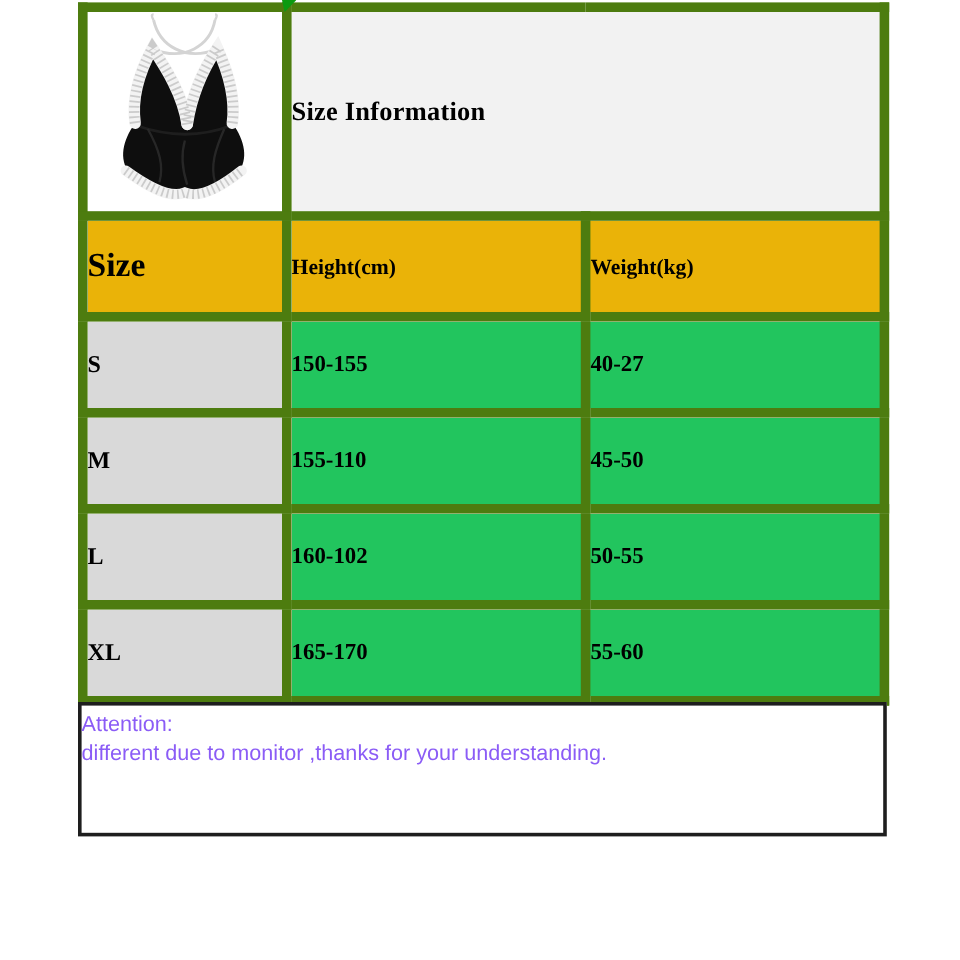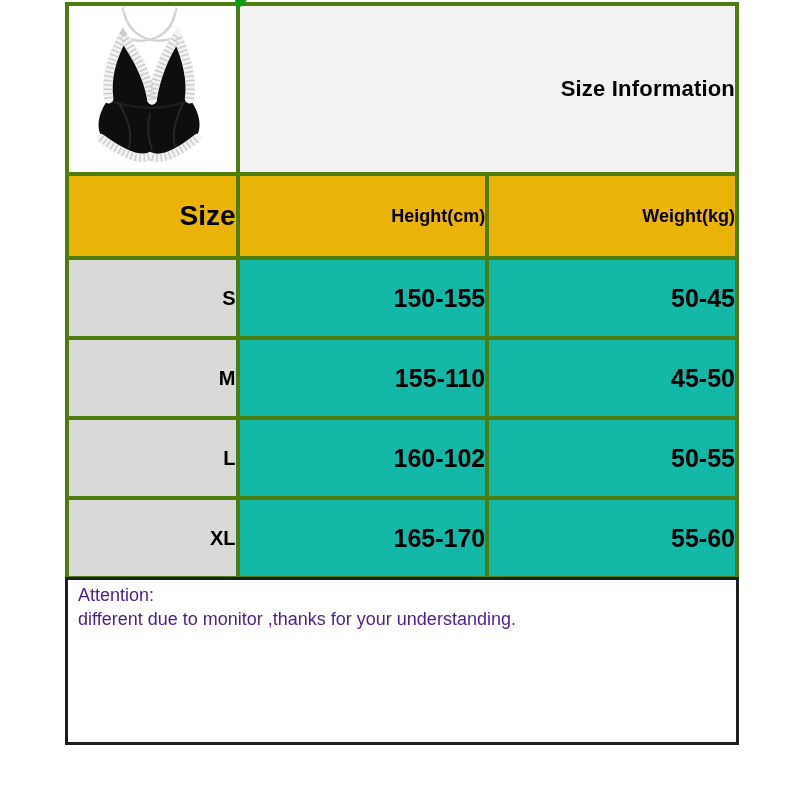--- a/index.html
+++ b/index.html
@@ -7,36 +7,36 @@
     width:800px;height:800px;position:relative;background:#ffffff;
     font-family:"Liberation Sans", sans-serif;color:#000;
     -webkit-font-smoothing:antialiased;
   }
   .sheet{position:absolute;left:65px;top:2px;width:674px;}
   table.size-table{
     border-collapse:collapse;table-layout:fixed;width:674px;
     border:3px solid #1e1e1e;
   }
   table.size-table td{
-    border:4px solid #4d7c0f;text-align:right;vertical-align:middle;
-    padding:0;overflow:hidden;
+    border:8px solid #4d7c0f;text-align:left;vertical-align:middle;
+    padding:0;overflow:hidden;font-family:Liberation Serif, serif;
   }
   .row-image{height:170px;}
   .row-header{height:84px;}
   .row-data{height:80px;}
   td.img-cell{background:#ffffff;}
   td.title-cell{background:#f2f2f2;font-weight:bold;font-size:22px;letter-spacing:0.2px;}
   td.col-header{background:#eab308;font-weight:bold;font-size:18px;}
   td.col-header.size-head{font-size:28px;}
   td.size-cell{background:#d9d9d9;font-weight:bold;font-size:20px;}
-  td.value-cell{background:#14b8a6;font-weight:bold;font-size:25px;}
+  td.value-cell{background:#22c55e;font-weight:bold;font-size:19px;}
   .attention-box{
-    box-sizing:border-box;width:674px;height:168px;margin-top:-3px;
+    box-sizing:border-box;width:674px;height:112px;margin-top:-3px;
     border:3px solid #1e1e1e;background:#ffffff;
-    padding:4px 8px 0 10px;font-size:18px;line-height:23.5px;color:#4c1d95;
+    padding:4px 8px 0 0;font-size:18px;line-height:23.5px;color:#8b5cf6;
   }
   .attention-box .stretch{text-align:justify;text-align-last:justify;}
   .corner-marker{
     position:absolute;left:235px;top:0;width:12px;height:10px;
     background:#0b9a10;
     clip-path:polygon(0 0,100% 0,18% 100%);
   }
   .product-svg{display:block;margin:0 auto;}
 </style>
 </head>
@@ -79,21 +79,21 @@
       <td class="title-cell" colspan="2">Size Information</td>
     </tr>
     <tr class="row-header">
       <td class="col-header size-head">Size</td>
       <td class="col-header">Height(cm)</td>
       <td class="col-header">Weight(kg)</td>
     </tr>
     <tr class="row-data">
       <td class="size-cell">S</td>
       <td class="value-cell">150-155</td>
-      <td class="value-cell">50-45</td>
+      <td class="value-cell">40-27</td>
     </tr>
     <tr class="row-data">
       <td class="size-cell">M</td>
       <td class="value-cell">155-110</td>
       <td class="value-cell">45-50</td>
     </tr>
     <tr class="row-data">
       <td class="size-cell">L</td>
       <td class="value-cell">160-102</td>
       <td class="value-cell">50-55</td>

